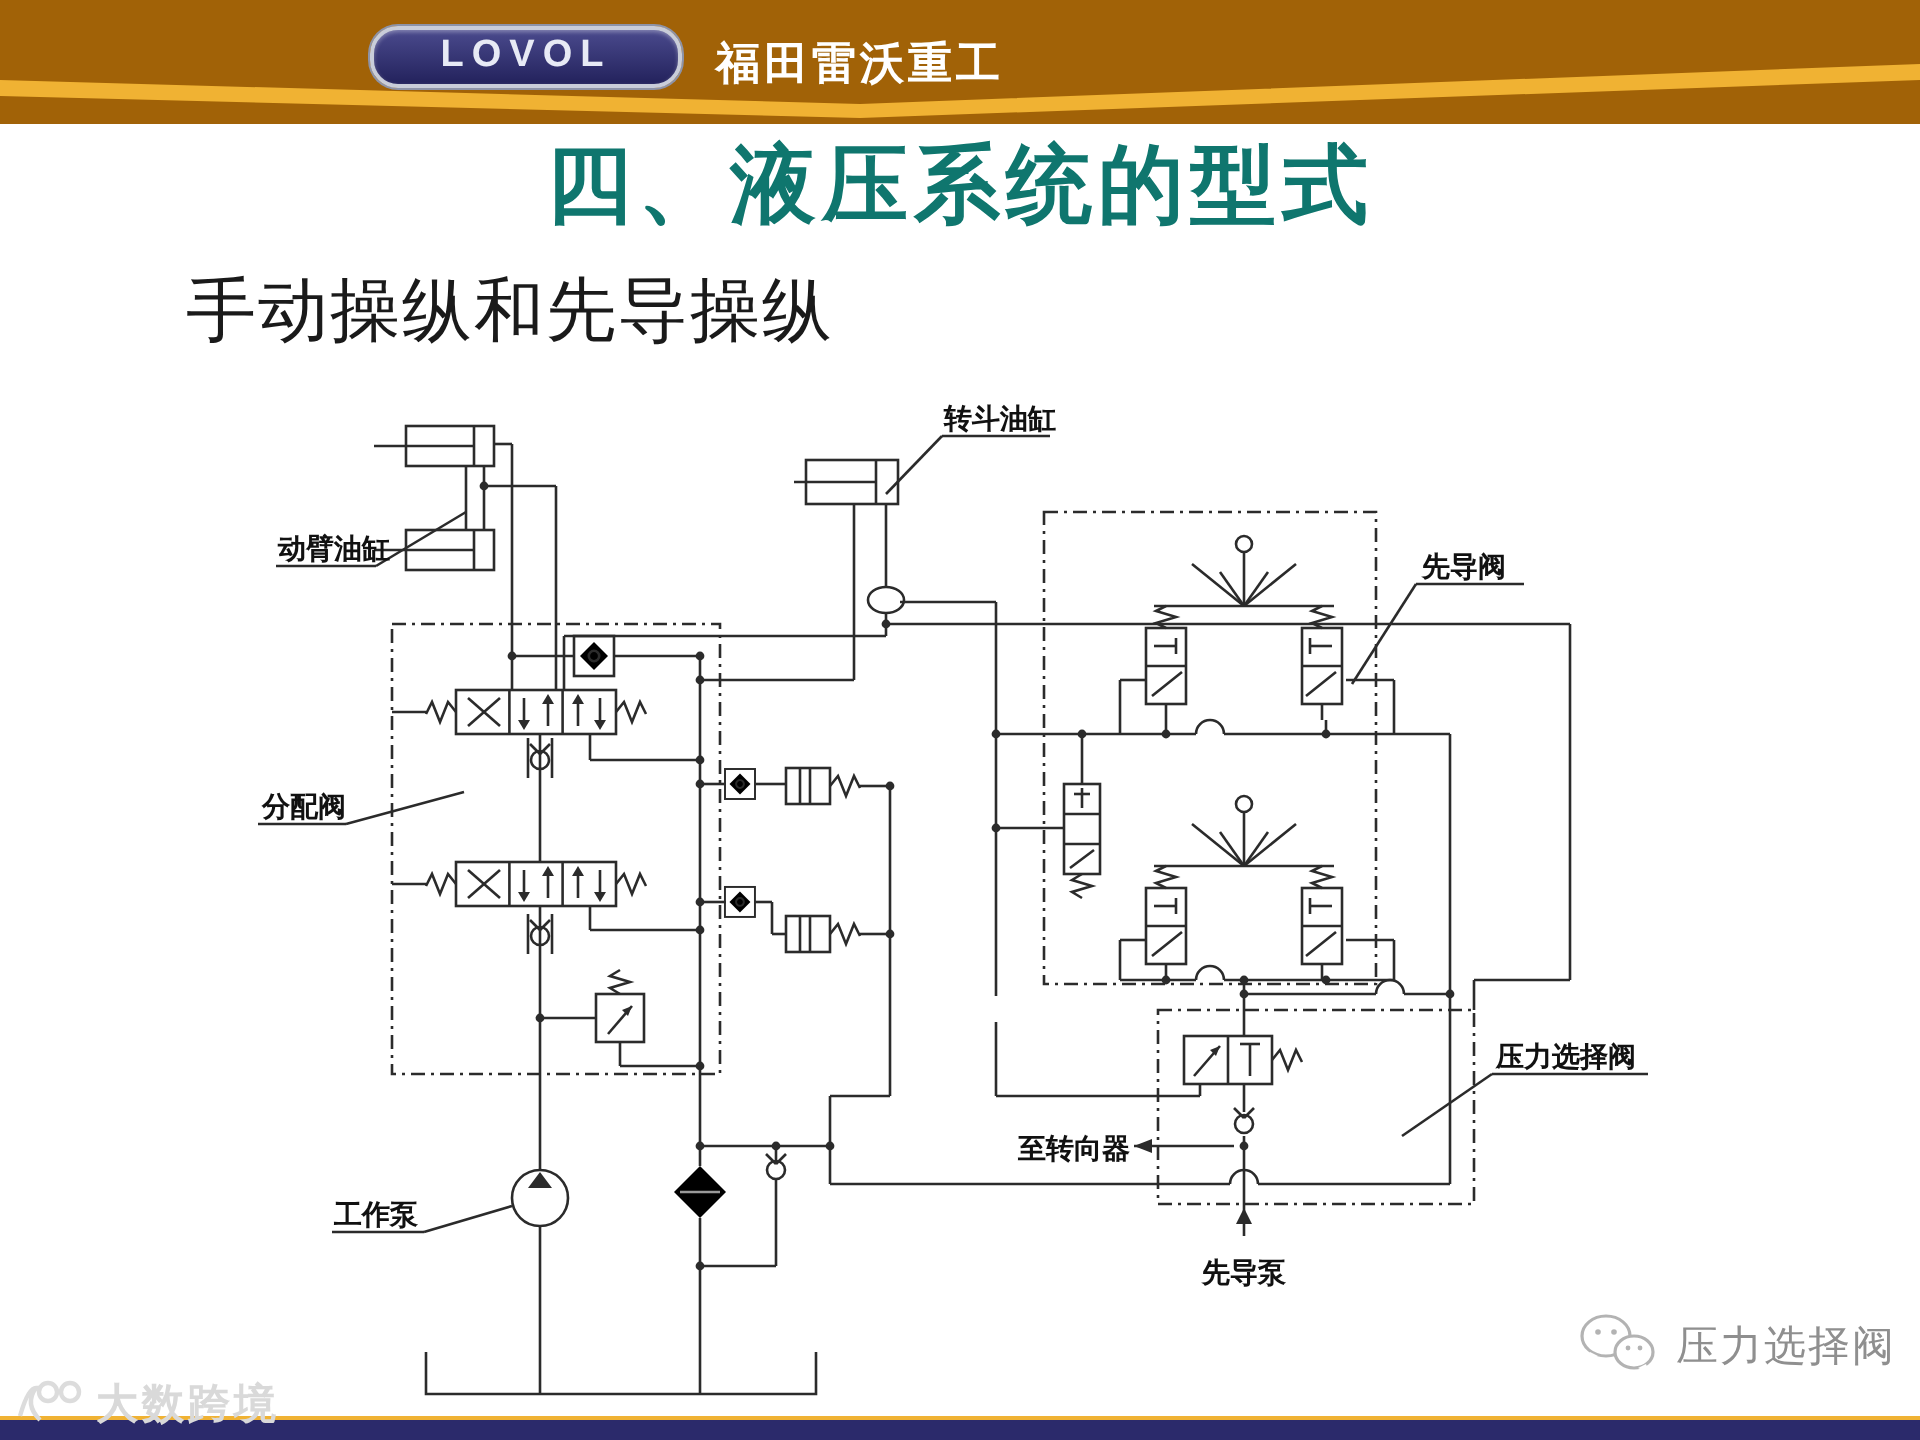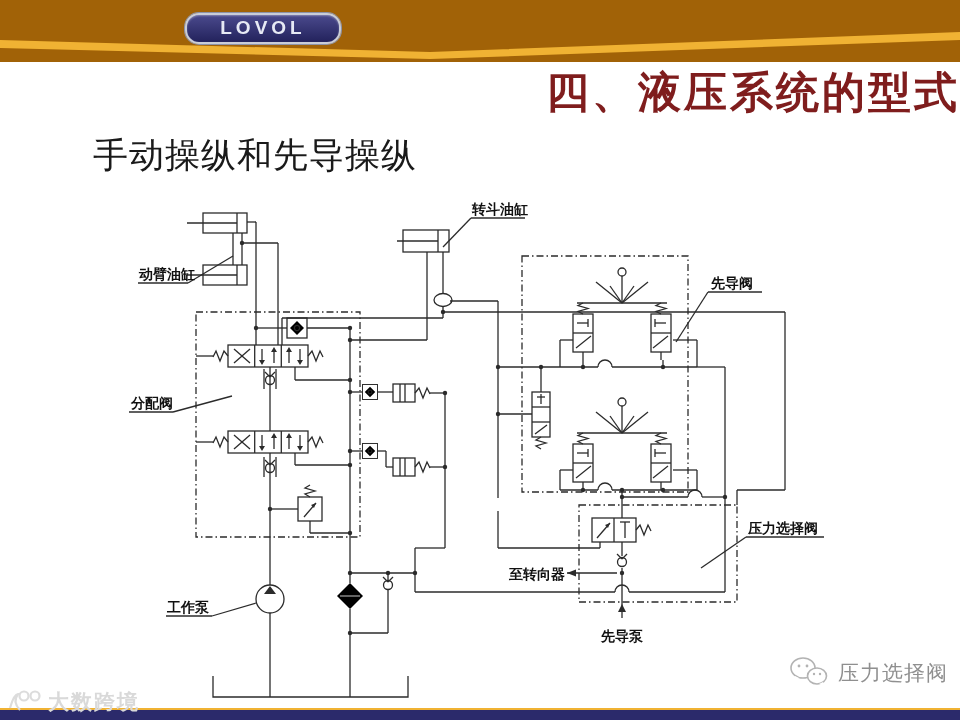--- a/index.html
+++ b/index.html
@@ -11,22 +11,22 @@
   .logo-badge{position:absolute;left:185px;top:13px;width:152px;height:27px;
       background:linear-gradient(180deg,#4a4a8d,#23225c);
       border:2px solid #c9cdd9;border-radius:14px;
       box-shadow:0 0 0 1px #8d93a8, inset 0 1px 2px #ffffff55;
       color:#e7eaf5;font-family:"Liberation Sans","DejaVu Sans",sans-serif;
       font-weight:bold;font-size:19px;letter-spacing:4px;text-align:center;line-height:26px;}
   .brand-name{position:absolute;left:358px;top:17px;color:#ffffff;
       font-family:"Liberation Sans","DejaVu Sans",sans-serif;
       font-weight:bold;font-size:22px;letter-spacing:2px;}
   
-  .title{position:absolute;left:0;top:64px;width:960px;text-align:right;
-      font-size:43px;font-weight:bold;color:#7f1d1d;letter-spacing:3px;}
+  .title{position:absolute;left:0;top:64px;width:960px;text-align:center;
+      font-size:43px;font-weight:bold;color:#0f766e;letter-spacing:3px;}
   .subtitle{position:absolute;left:93px;top:132px;font-size:35px;color:#1a1a1a;letter-spacing:1px;}
   
   .diag{position:absolute;left:0;top:0;}
   .diag line,.diag path,.diag rect,.diag polyline,.diag ellipse,.diag circle{
       stroke:#2b2b2b;stroke-width:1.3;fill:none;}
   .diag .fill{fill:#2b2b2b;stroke:none;}
   .diag .dot{fill:#2b2b2b;stroke:none;}
   .diag .dash{stroke-dasharray:7 3 1.5 3;}
   .diag text.dlabel{font-family:"Liberation Serif","DejaVu Serif",serif;
       font-size:14px;font-weight:600;fill:#111;stroke:none;}
@@ -43,20 +43,21 @@
   .ftr-gold{position:absolute;left:0;top:708px;width:960px;height:2px;background:#f0b233;}
 </style>
 </head>
 <body>
 
 <div class="hdr">
   <svg width="960" height="62">
     <polygon points="0,40 430,52 960,32 960,40 430,59 0,48" fill="#f0b233" stroke="none"></polygon>
   </svg>
   <div class="logo-badge">LOVOL</div>
+  <div class="brand-name">福田雷沃重工</div>
 </div>
 
 <div class="title">四、液压系统的型式</div>
 <div class="subtitle">手动操纵和先导操纵</div>
 
 <svg class="diag" width="960" height="720" viewBox="0 0 960 720">
   <defs>
 
     <g id="pilot-assy">
       <circle cx="0" cy="0" r="4"></circle>

